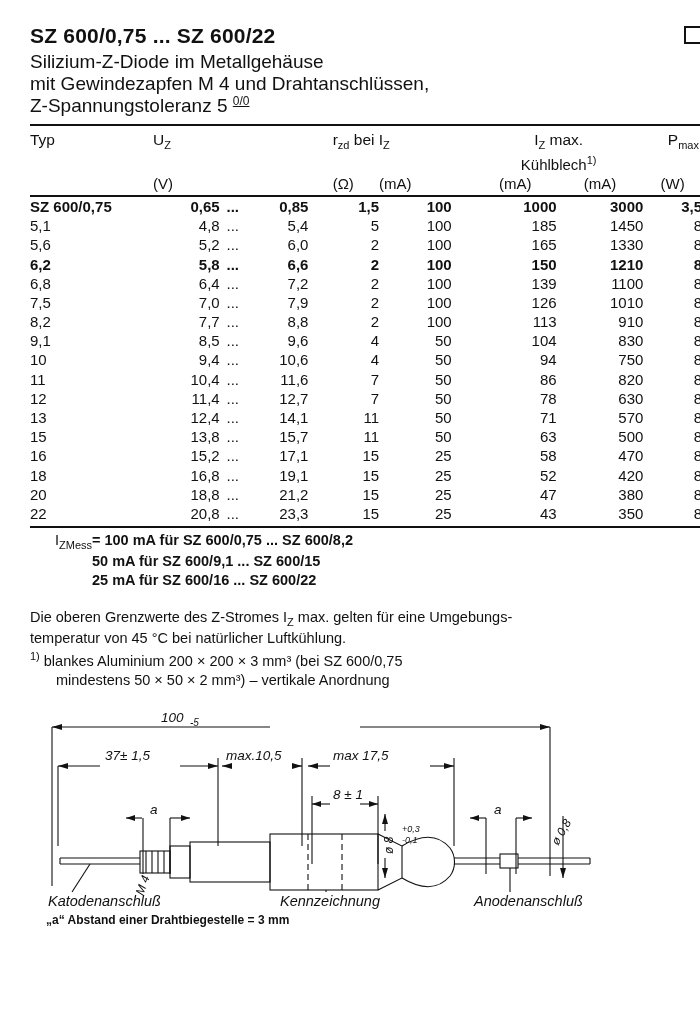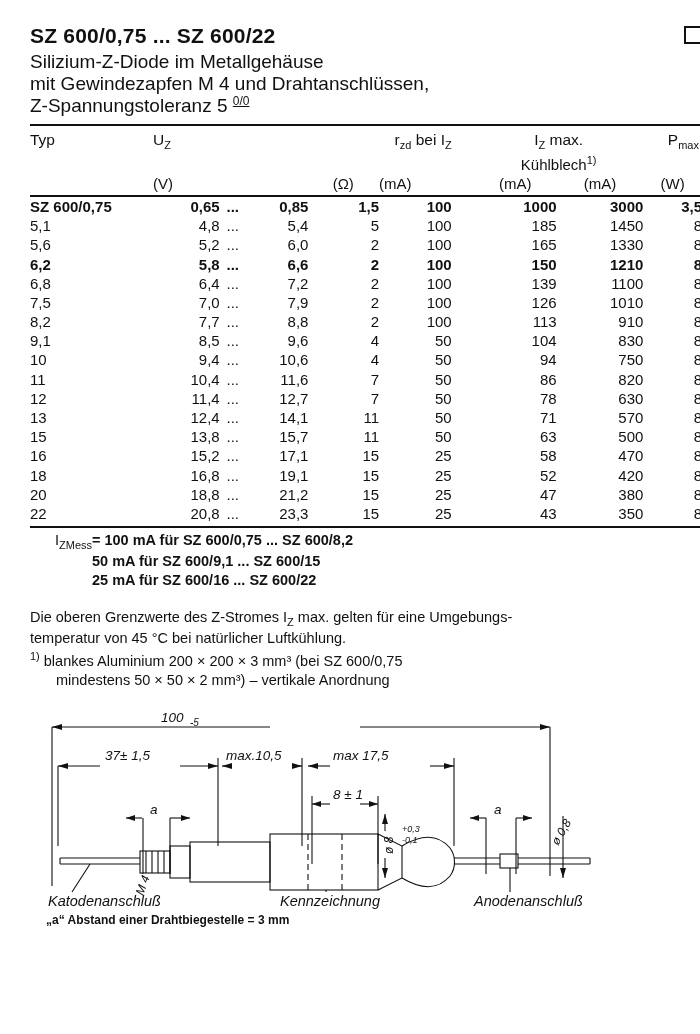--- a/index.html
+++ b/index.html
@@ -88,21 +88,21 @@
   </div>
 
   <div class="rule"></div>
 
   <table class="spec">
     <tbody>
       <tr class="hdrow">
         <td class="c-typ">Typ</td>
         <td class="c-uzlo" colspan="3" style="text-align:left"><span>U</span><span class="sub2">Z</span></td>
         <td class="c-gap"></td>
-        <td class="c-rzd" colspan="2" style="text-align:right"><span>r</span><span class="sub2">zd</span><span> bei I</span><span class="sub2">Z</span></td>
+        <td class="c-rzd" colspan="2" style="text-align:left"><span>r</span><span class="sub2">zd</span><span> bei I</span><span class="sub2">Z</span></td>
         <td class="c-gap2"></td>
         <td class="c-ohne" colspan="2" style="text-align:center"><span>I</span><span class="sub2">Z</span><span> max.</span></td>
         <td class="c-pmax"><span>P</span><span class="sub2">max.</span></td>
       </tr>
       <tr>
         <td class="c-typ"></td>
         <td class="c-uzlo" colspan="3"></td>
         <td class="c-gap"></td>
         <td class="c-rzd" colspan="2"></td>
         <td class="c-gap2"></td>

